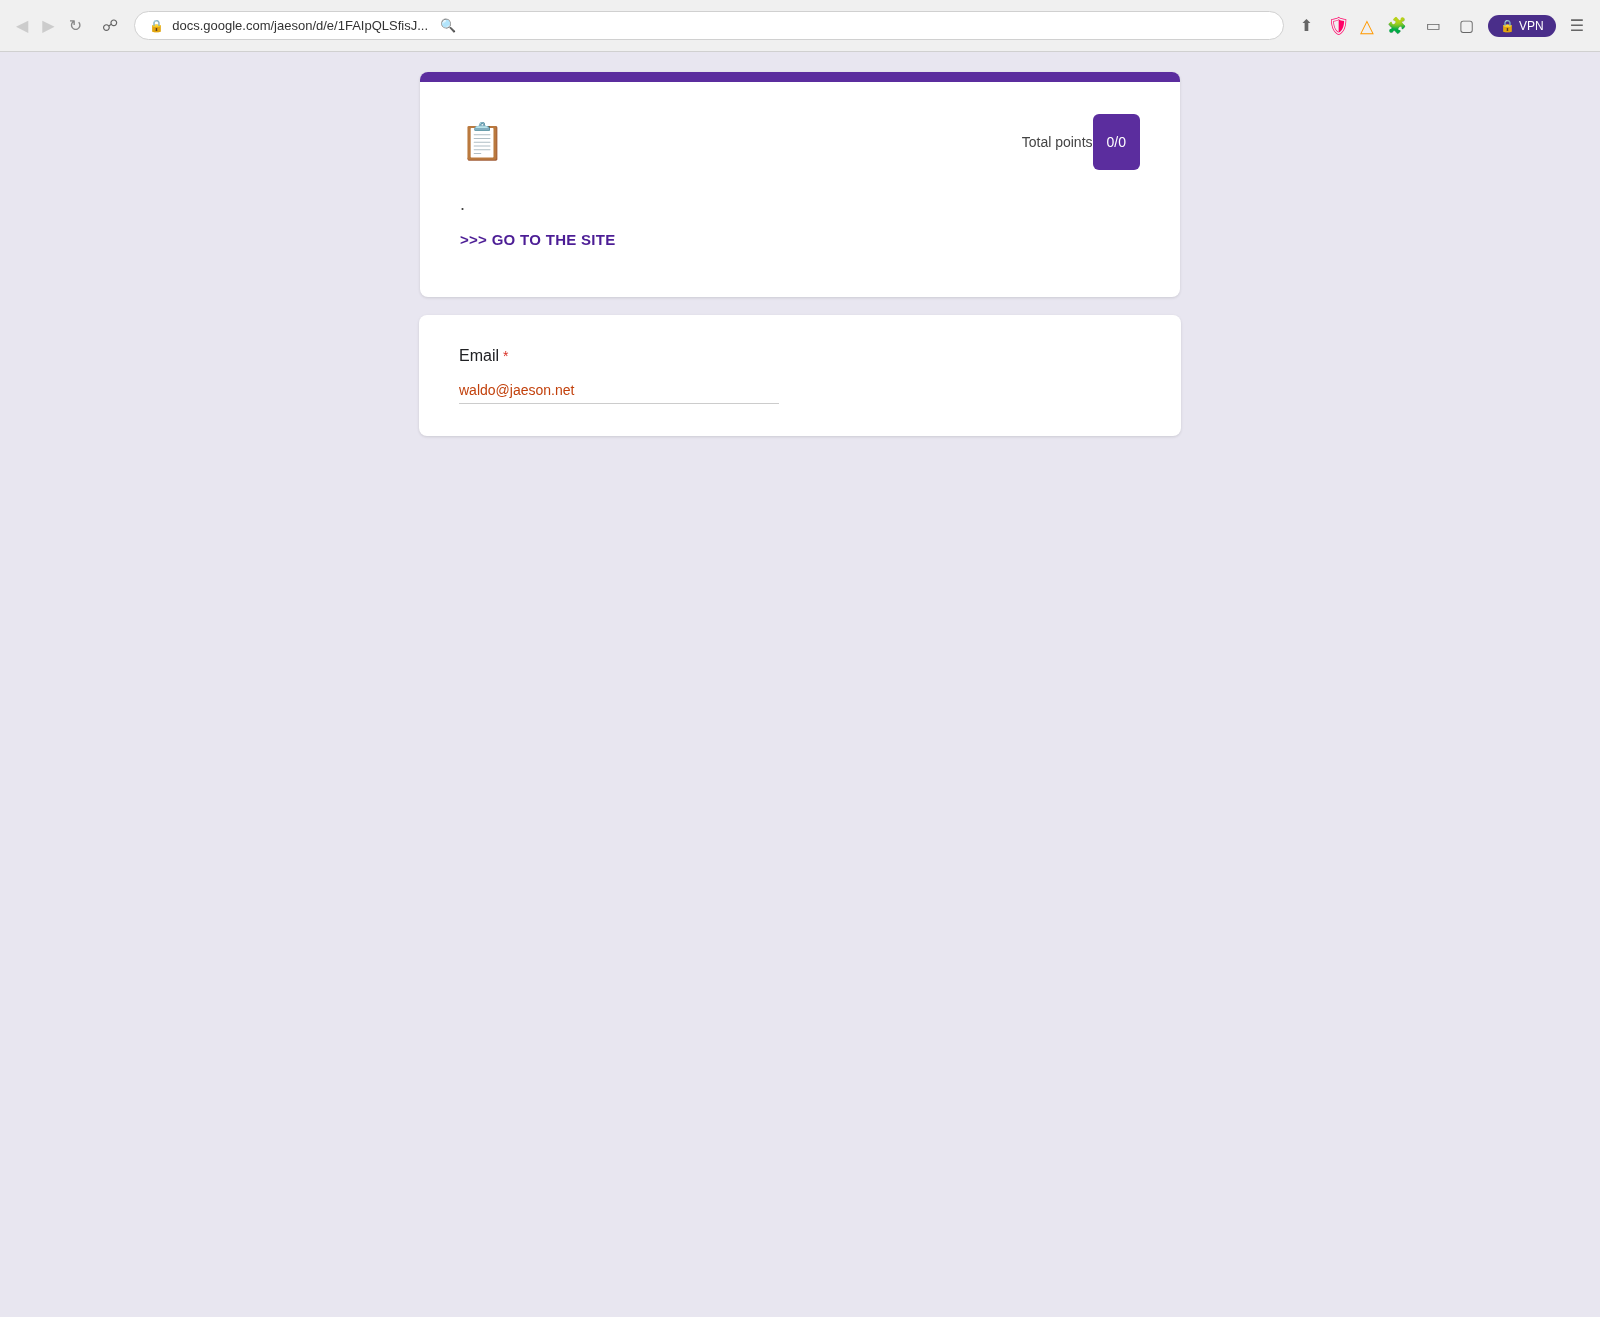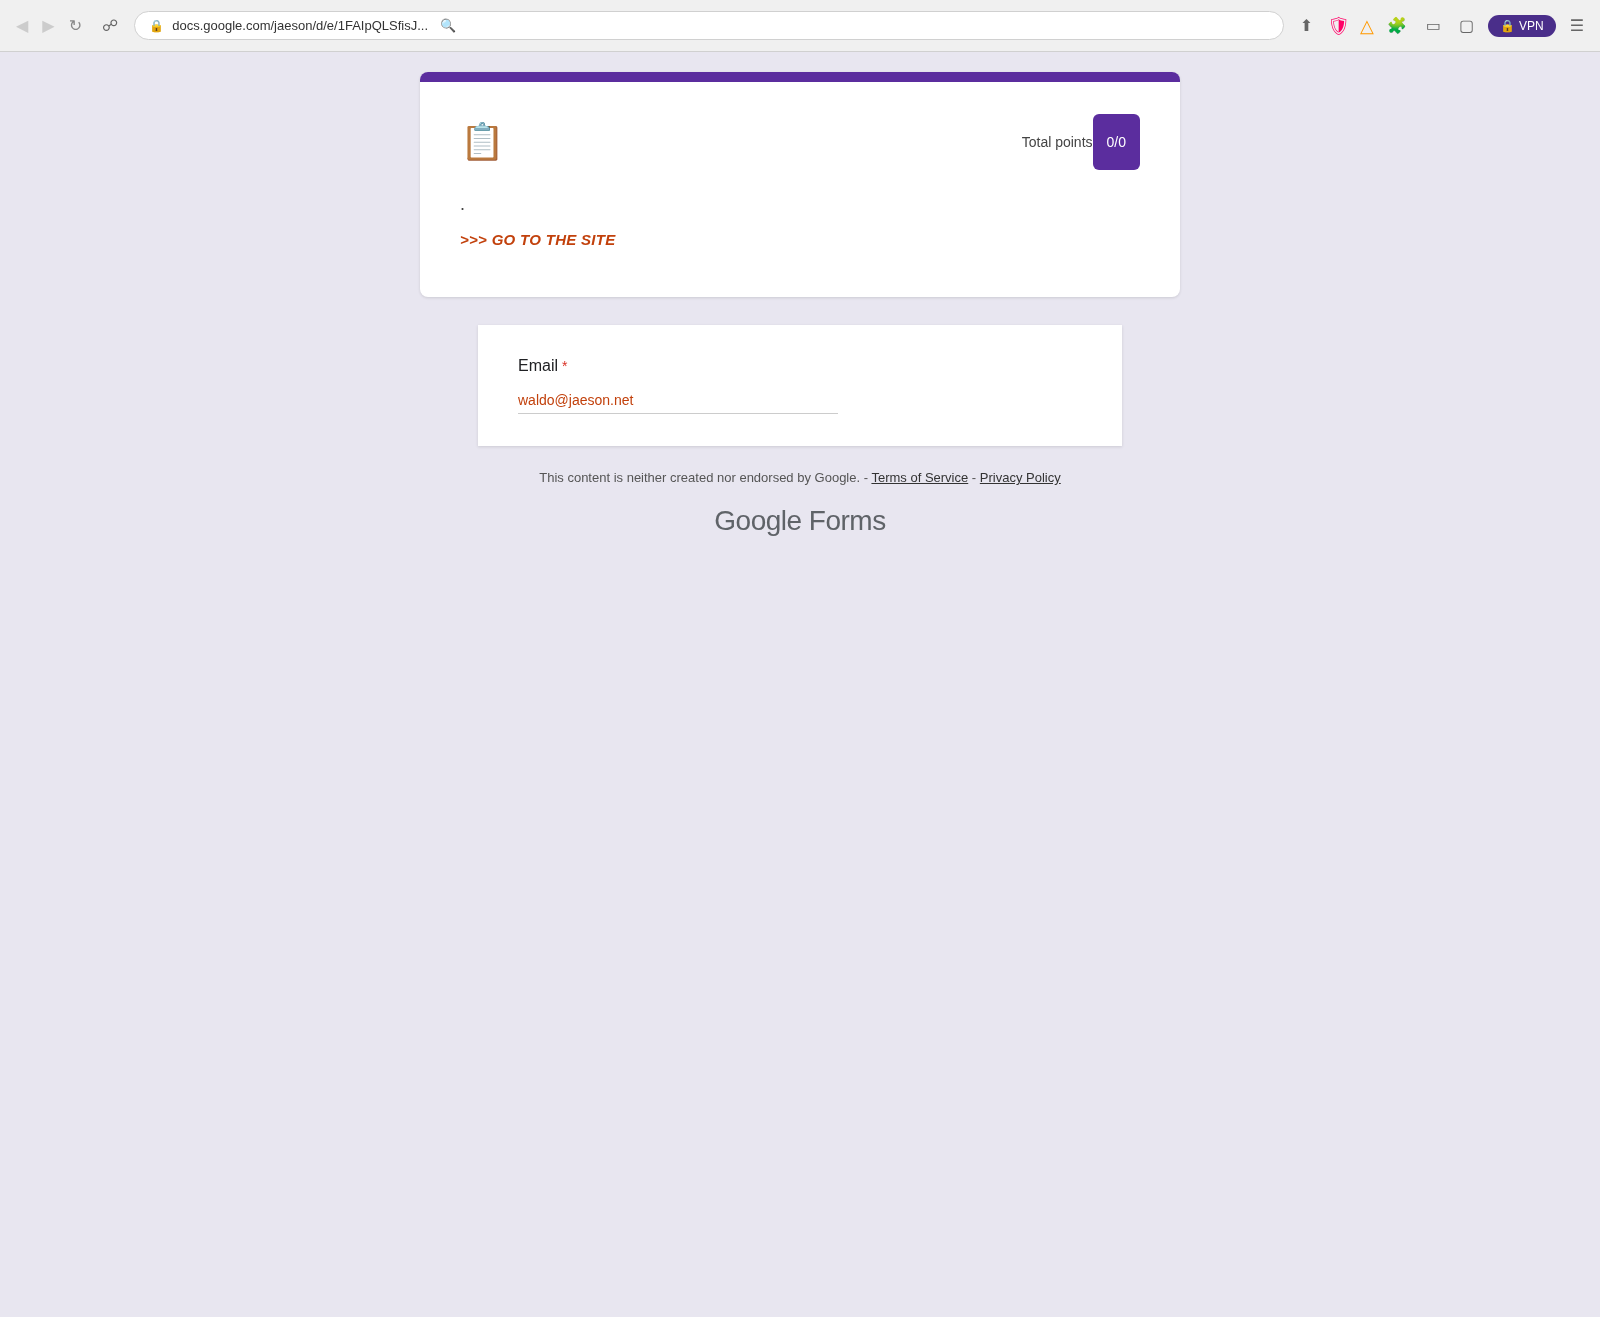--- a/index.html
+++ b/index.html
@@ -147,38 +147,37 @@
       font-weight: 500;
     }
 
     .dot-separator {
       font-size: 18px;
       color: #444;
       margin: 8px 0 16px 0;
     }
 
     .site-link {
-      color: #c2410c;
+      color: #4c1d95;
       text-decoration: none;
       font-size: 15px;
       font-weight: 700;
       letter-spacing: 0.3px;
       cursor: pointer;
-      font-style: italic;
     }
 
     
     .email-card {
       background: white;
-      border-radius: 0;
-      width: 644px;
+      border-radius: 8px;
+      width: 762px;
       max-width: 95%;
       box-shadow: 0 1px 3px rgba(0,0,0,0.12);
       padding: 32px 40px;
-      margin-top: 28px;
+      margin-top: 18px;
     }
 
     .email-label {
       font-size: 16px;
       color: #202124;
       margin-bottom: 16px;
       display: flex;
       align-items: center;
       gap: 4px;
     }
@@ -301,26 +300,14 @@
   <div class="email-card">
     <div class="email-label">
       <span>Email</span>
       <span class="required-star">*</span>
     </div>
     <div class="email-input-wrapper">
       <span class="email-value">waldo@jaeson.net</span>
     </div>
   </div>
 
-  <div class="footer">
-    <p class="footer-text">
-      <span>This content is neither created nor endorsed by Google. -</span>
-      <a class="footer-link" href="#">Terms of Service</a>
-      <span>-</span>
-      <a class="footer-link" href="#">Privacy Policy</a>
-    </p>
-    <div class="google-forms-logo">
-      <span class="google-part">Google</span>
-      <span class="forms-part"> <span>Forms</span></span>
-    </div>
-  </div>
 
 </div>
 
 </body></html>

